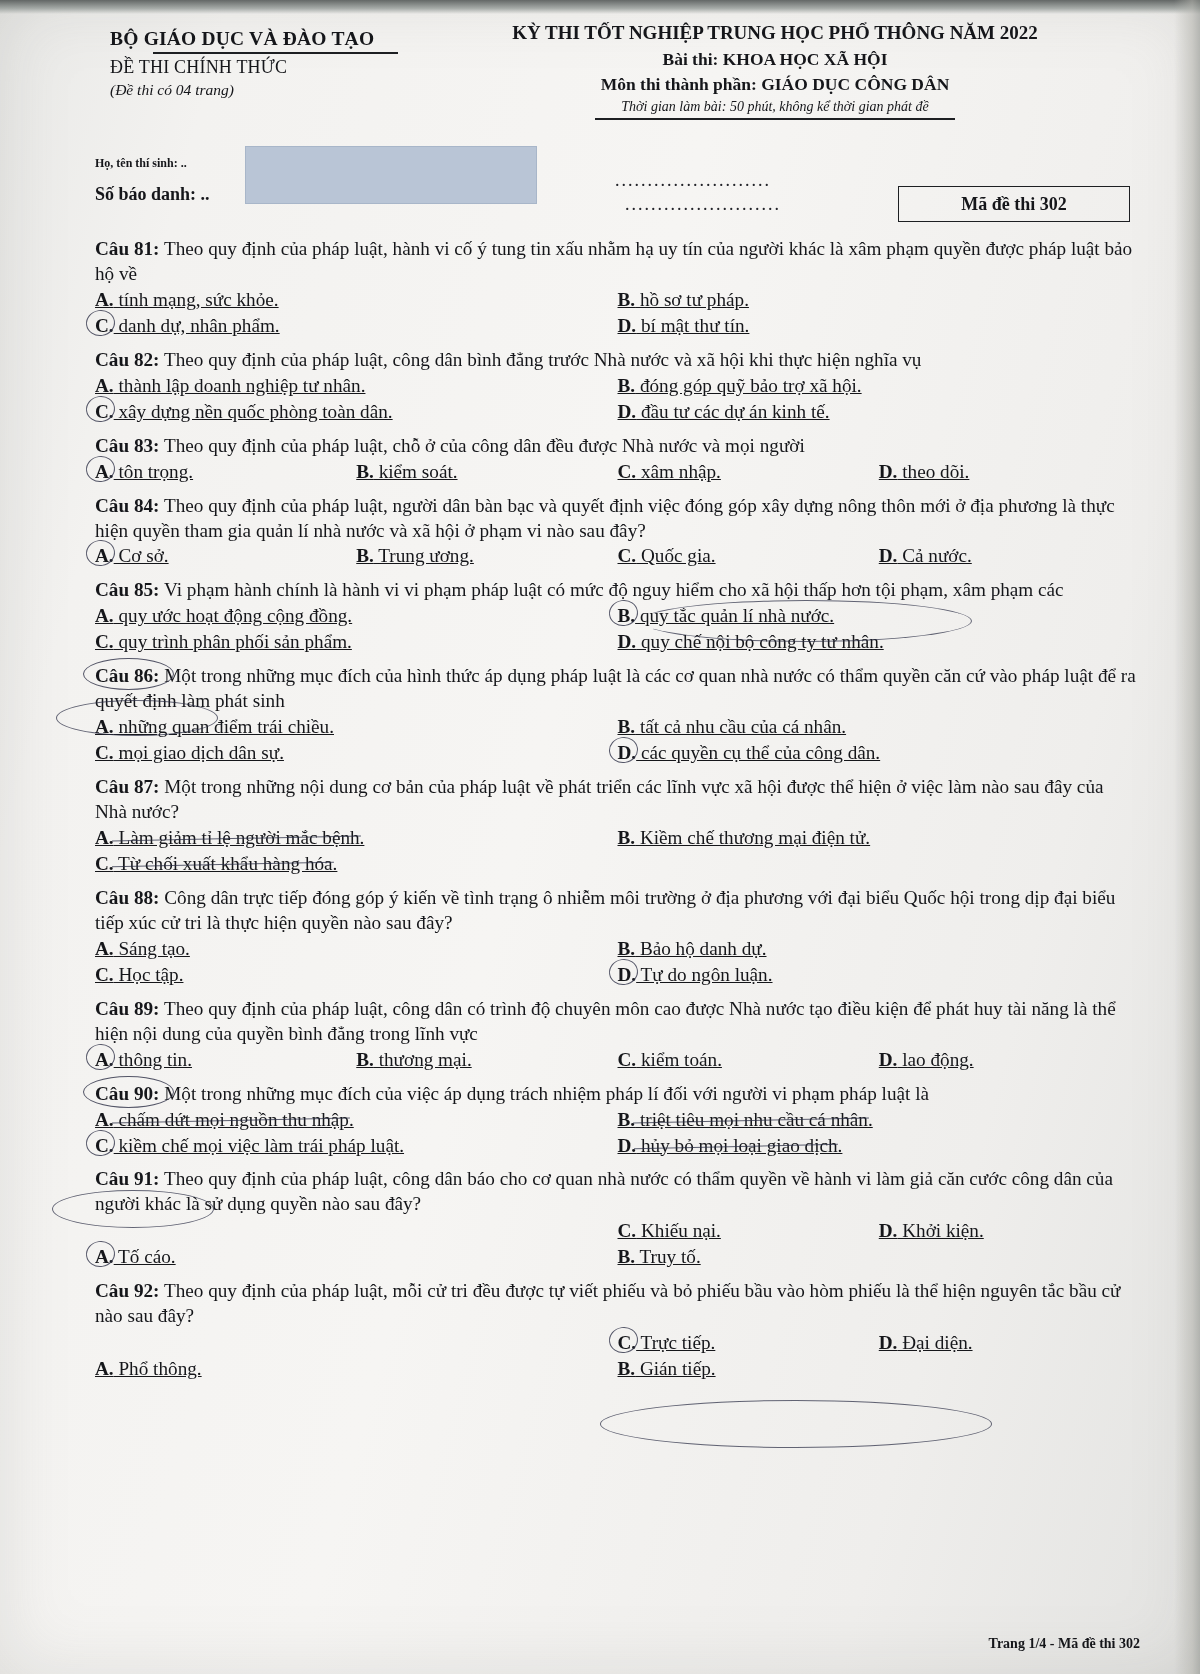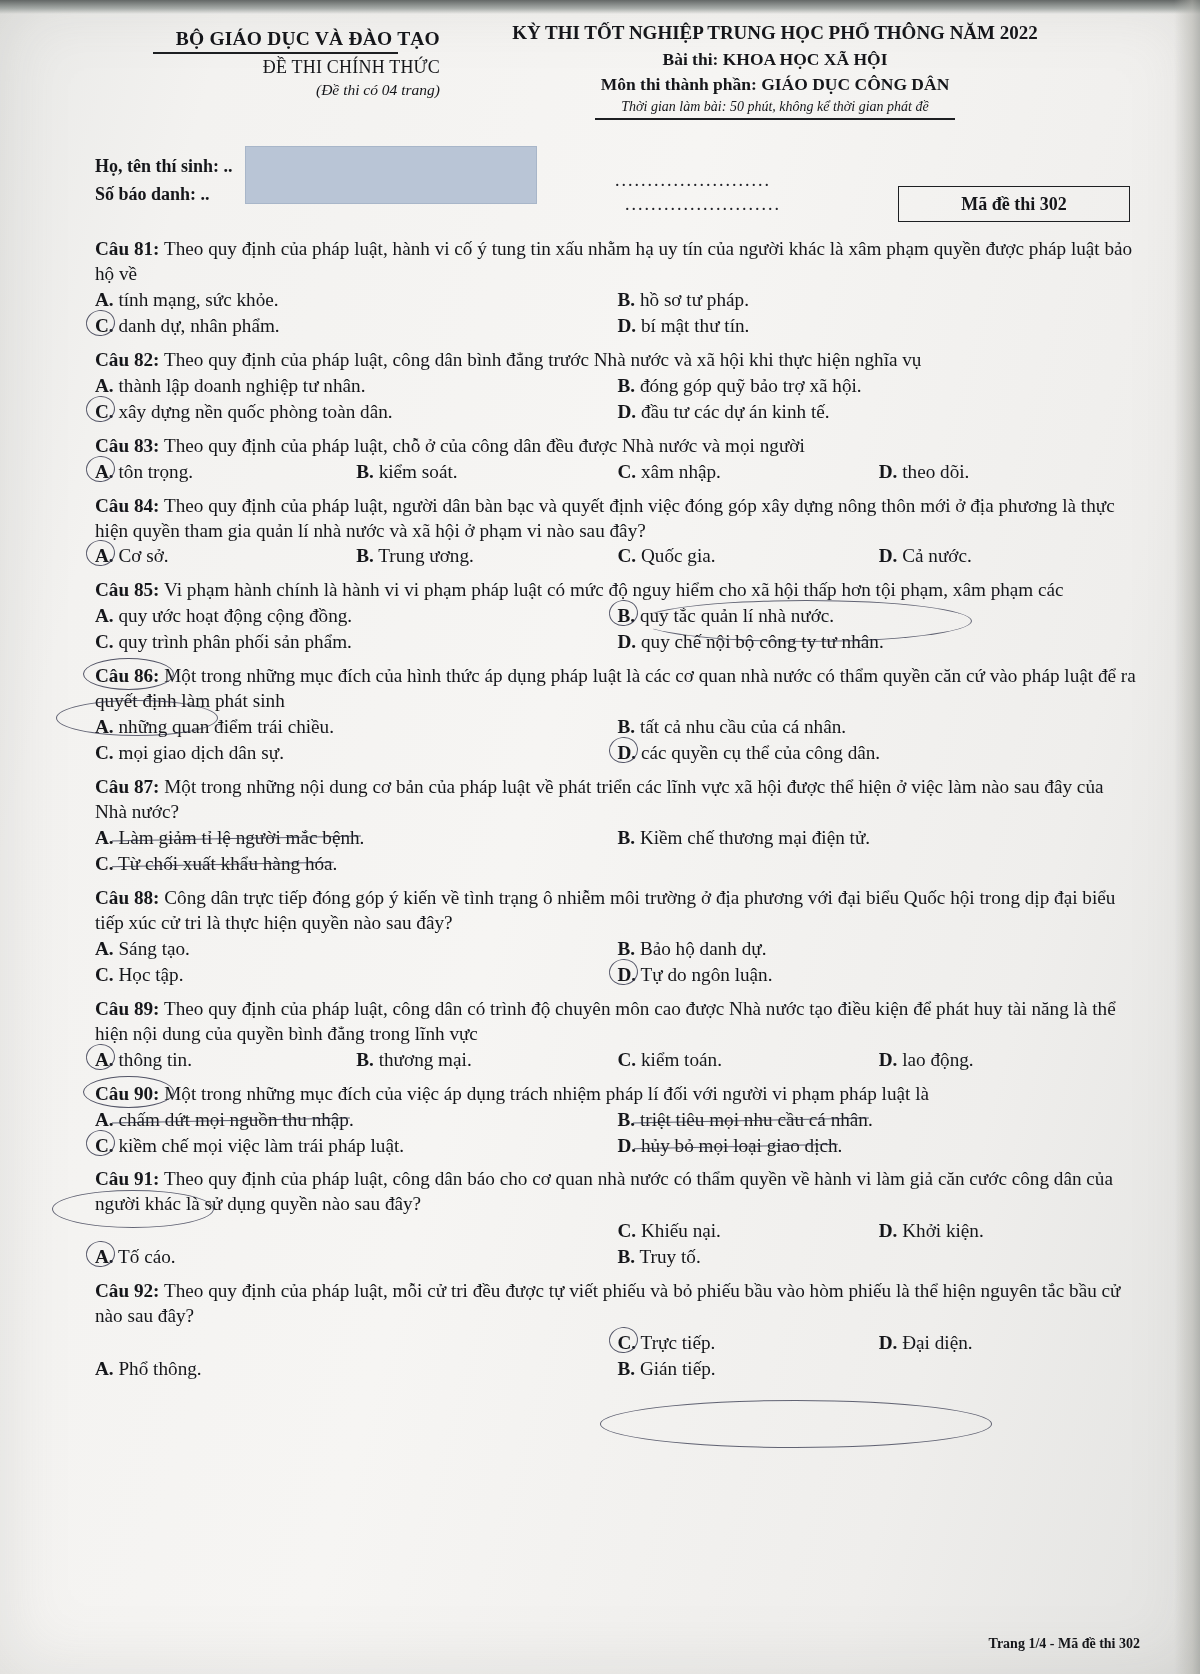--- a/index.html
+++ b/index.html
@@ -29,52 +29,52 @@
     opacity:.55;
   }
   .page{
     position:absolute;inset:0;
     padding:22px 60px 10px 95px;
     box-sizing:border-box;
     color:#15161a;
   }
   
   .hdr{position:relative;height:132px;}
-  .hdr-left{position:absolute;left:15px;top:6px;width:330px;text-align:right;}
+  .hdr-left{position:absolute;left:15px;top:6px;width:330px;text-align:left;}
   .hdr-left .l1{font-weight:bold;font-size:19.5px;letter-spacing:.2px;}
   .rule{width:245px;height:1.6px;background:#1d1f22;margin:2px auto 3px;}
   .hdr-left .l2{font-size:18px;letter-spacing:.2px;}
   .hdr-left .l3{font-style:italic;font-size:15.5px;margin-top:3px;}
   .hdr-right{position:absolute;left:360px;top:0;width:640px;text-align:center;}
   .hdr-right .t1{font-weight:bold;font-size:19px;}
   .hdr-right .t2{font-weight:bold;font-size:17.5px;margin-top:5px;}
   .hdr-right .t3{font-weight:bold;font-size:17.5px;margin-top:4px;}
   .hdr-right .t4{font-style:italic;font-size:14px;margin-top:4px;}
   .rule2{width:360px;height:1.5px;background:#1d1f22;margin:3px auto 0;}
 
   
   .cand{position:relative;height:72px;margin-top:2px;}
-  .cand .c1{position:absolute;left:0;top:0;font-weight:bold;font-size:18px;}
+  .cand .c1{position:absolute;left:0;top:0;font-weight:bold;font-size:12px;}
   .cand .c2{position:absolute;left:0;top:28px;font-weight:bold;font-size:18px;}
   .dots{position:absolute;font-size:18px;letter-spacing:2px;color:#23242a;}
   .redact{
     position:absolute;left:150px;top:-10px;width:290px;height:56px;
     background:#b9c5d6;border:1px solid #a8b6c9;
   }
   .code-box{
     position:absolute;right:10px;top:30px;width:230px;height:34px;
     border:1.6px solid #1d1f22;display:flex;align-items:center;justify-content:center;
     font-weight:bold;font-size:18px;
   }
 
   
   .q{margin-top:9px;font-size:19.2px;line-height:1.30;}
   .q .stem b{font-weight:bold;}
   .opts{display:flex;flex-wrap:wrap;margin-top:1px;}
-  .opt{box-sizing:border-box;padding-right:0;position:relative;}
+  .opt{box-sizing:border-box;padding-right:0;position:relative;text-decoration:underline;}
   .cols2 .opt{width:50%;}
   .cols4 .opt{width:25%;}
   .lab{font-weight:bold;}
   
   .circle{
     position:relative;display:inline-block;
   }
   .circle:before{
     content:"";position:absolute;left:-9px;top:-4px;width:27px;height:24px;
     border:1.7px solid #2a2d44;border-radius:50%;

